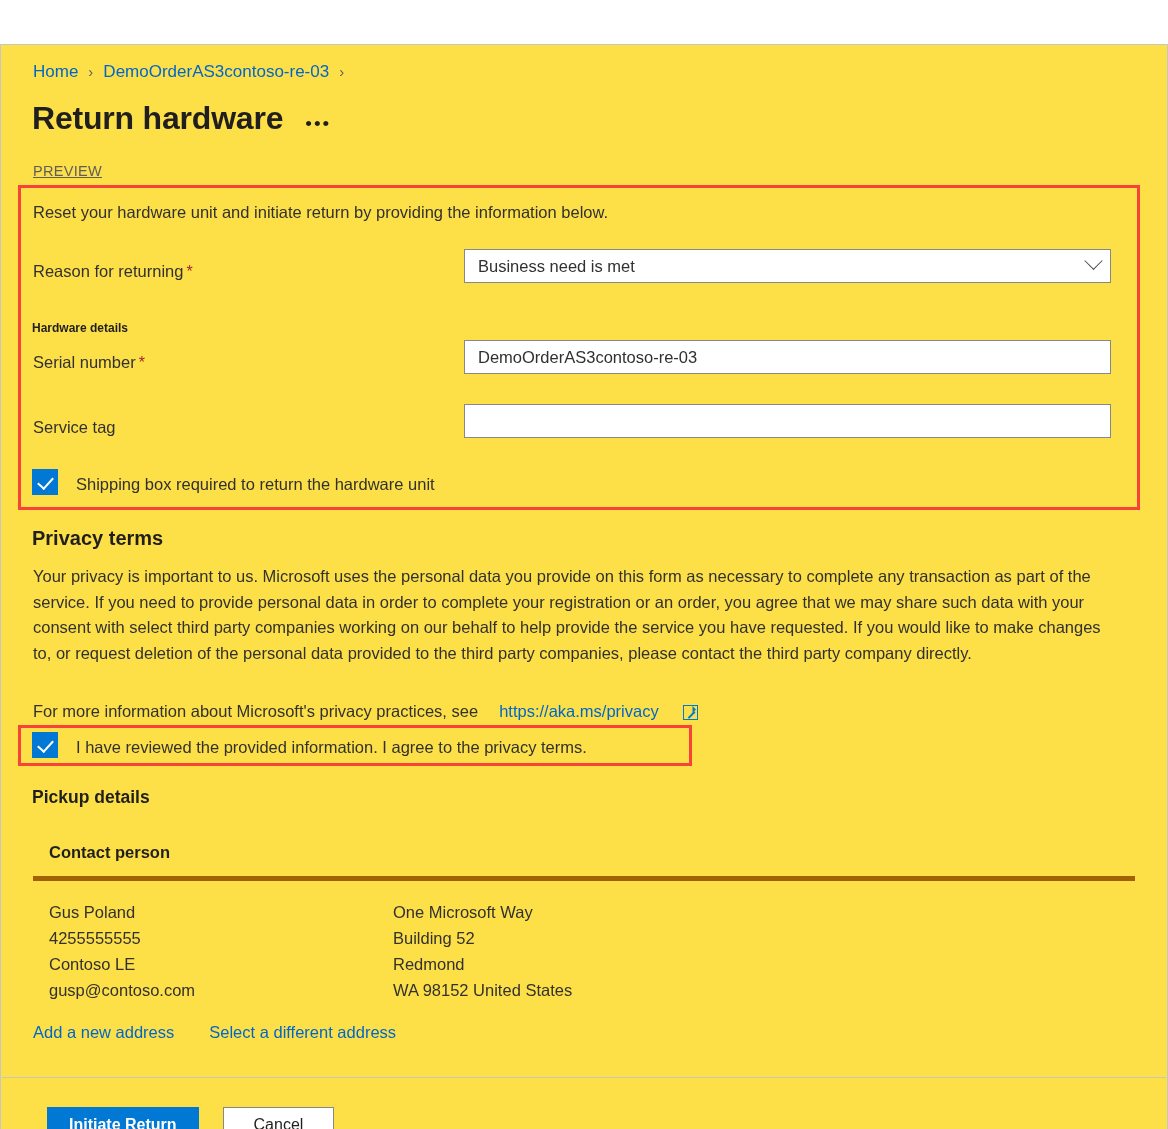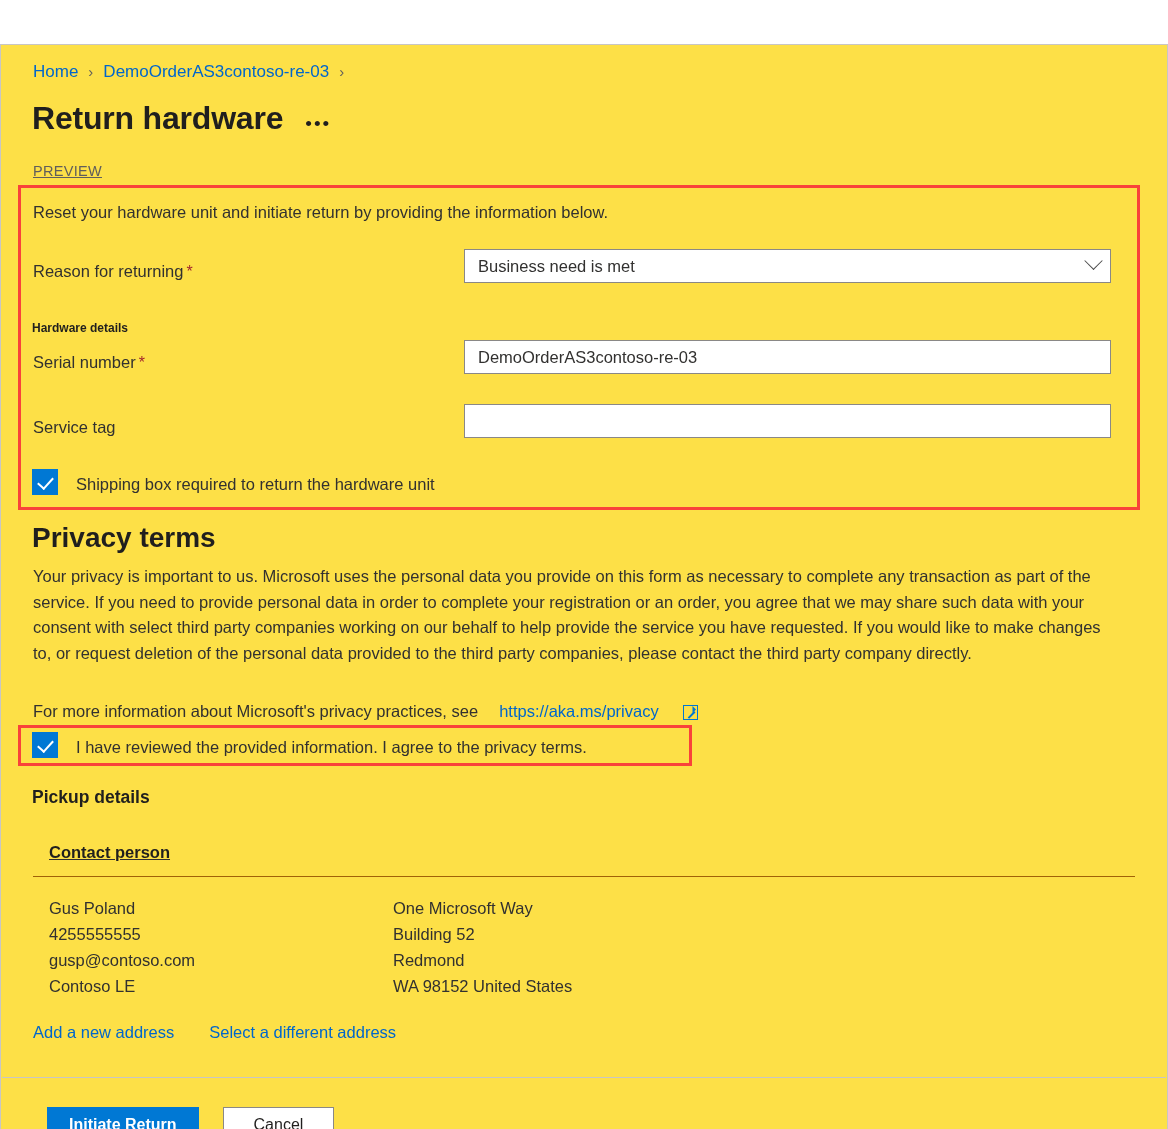--- a/index.html
+++ b/index.html
@@ -168,21 +168,21 @@
     font-size: 16.5px;
     color: #323130;
     line-height: 22px;
     white-space: nowrap;
   }
 
   
   .h2 {
     position: absolute;
     left: 31px;
-    font-size: 28px;
+    font-size: 20px;
     font-weight: 700;
     color: #201f1e;
     line-height: 26px;
   }
   .privacy-para {
     position: absolute;
     left: 32px; top: 519px;
     width: 1086px;
     font-size: 16.5px;
     color: #323130;
@@ -235,22 +235,21 @@
 
   
   .tbl {
     position: absolute;
     left: 32px; top: 798px;
     width: 1102px;
   }
   .tbl-head {
     display: flex;
     padding-bottom: 14px;
-    border-bottom: 1px solid #a16207;
-    text-decoration: underline;
+    border-bottom: 5px solid #a16207;
   }
   .tbl-head div {
     font-size: 16.5px;
     font-weight: 700;
     color: #201f1e;
   }
   .col-1 { width: 360px; padding-left: 16px; }
   .col-2 { width: 500px; padding-left: 0px; }
   .tbl-body { display: flex; padding-top: 18px; }
   .tbl-body .cell {
@@ -380,22 +379,22 @@
   <div class="h2" style="top:739px; font-size:17.5px">Pickup details</div>
 
   <div class="tbl">
     <div class="tbl-head">
       <div class="col-1">Contact person</div>
     </div>
     <div class="tbl-body">
       <div class="cell col-1">
         <div>Gus Poland</div>
         <div>4255555555</div>
+        <div>Contoso LE</div>
         <div>gusp@contoso.com</div>
-        <div>Contoso LE</div>
       </div>
       <div class="cell col-2">
         <div>One Microsoft Way</div>
         <div>Building 52</div>
         <div>Redmond</div>
         <div>WA 98152 United States</div>
       </div>
     </div>
   </div>
 

